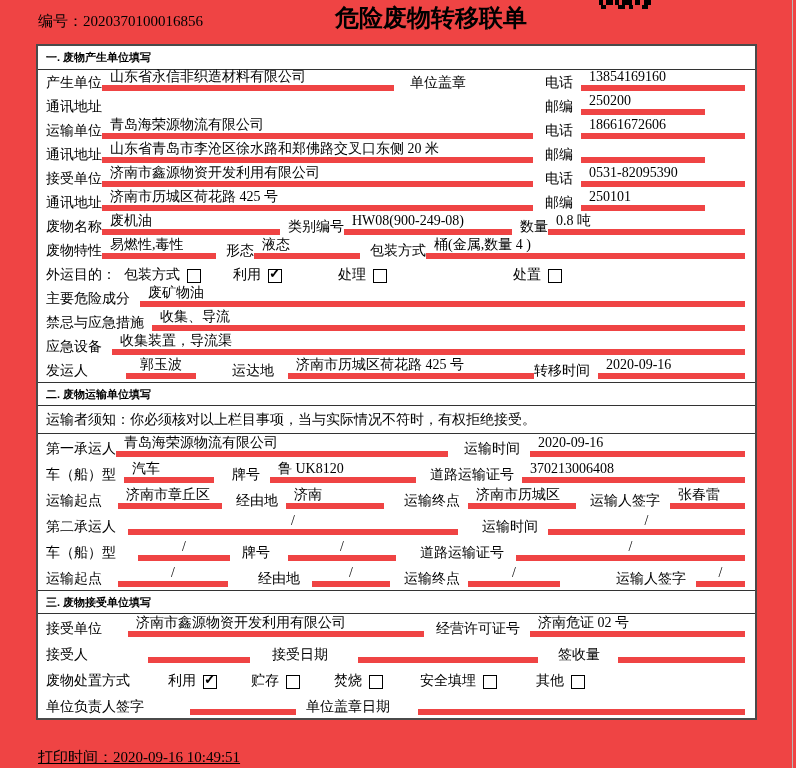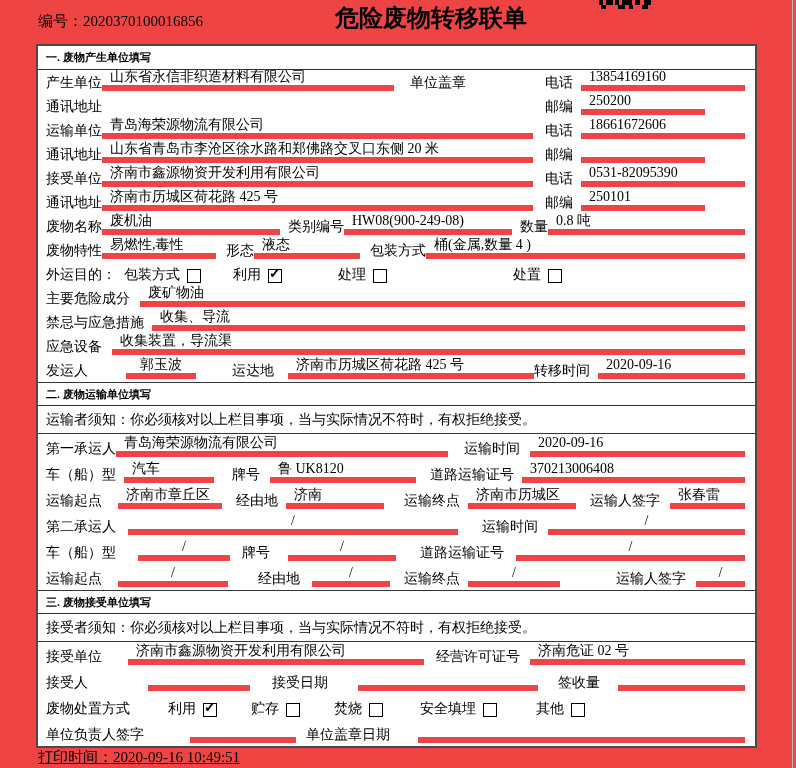--- a/index.html
+++ b/index.html
@@ -228,21 +228,20 @@
       <span class="val c" style="width:110px;margin-left:16px">/</span>
       <span class="lbl" style="margin-left:30px">经由地</span>
       <span class="val c" style="width:78px;margin-left:12px">/</span>
       <span class="lbl" style="margin-left:14px">运输终点</span>
       <span class="val c" style="width:92px;margin-left:8px">/</span>
       <span class="lbl" style="margin-left:56px">运输人签字</span>
       <span class="val grow c" style="margin-left:10px">/</span>
     </div>
 
     <div class="sec-title bt">三. 废物接受单位填写</div>
-    <div class="notice">接受者须知：你必须核对以上栏目事项，当与实际情况不符时，有权拒绝接受。</div>
 
     <div class="row h26">
       <span class="lbl">接受单位</span>
       <span class="val" style="width:296px;margin-left:26px">济南市鑫源物资开发利用有限公司</span>
       <span class="lbl" style="margin-left:12px">经营许可证号</span>
       <span class="val grow" style="margin-left:10px">济南危证 02 号</span>
     </div>
 
     <div class="row h26">
       <span class="lbl">接受人</span>

